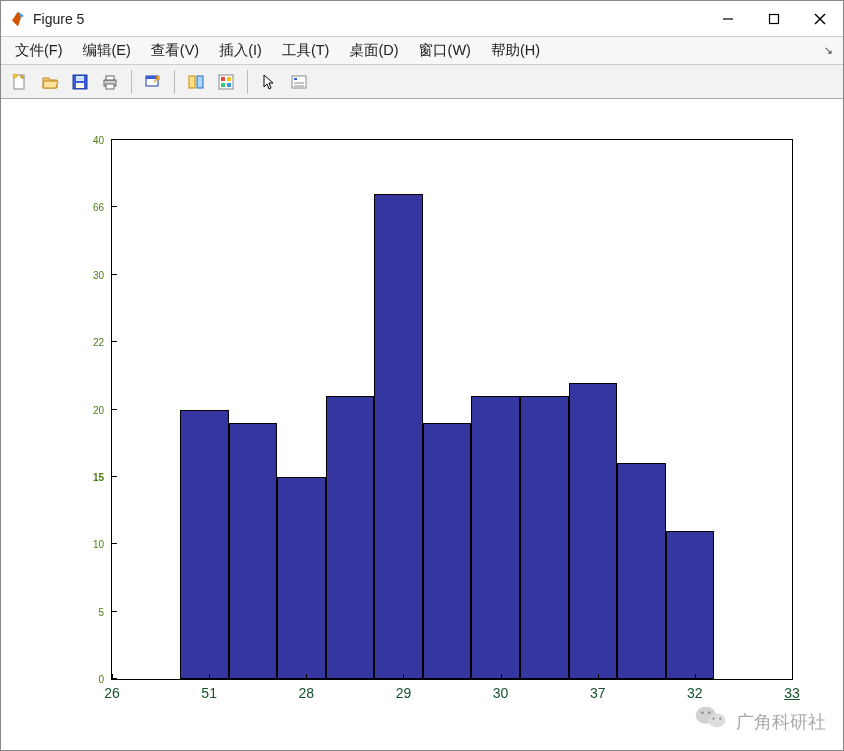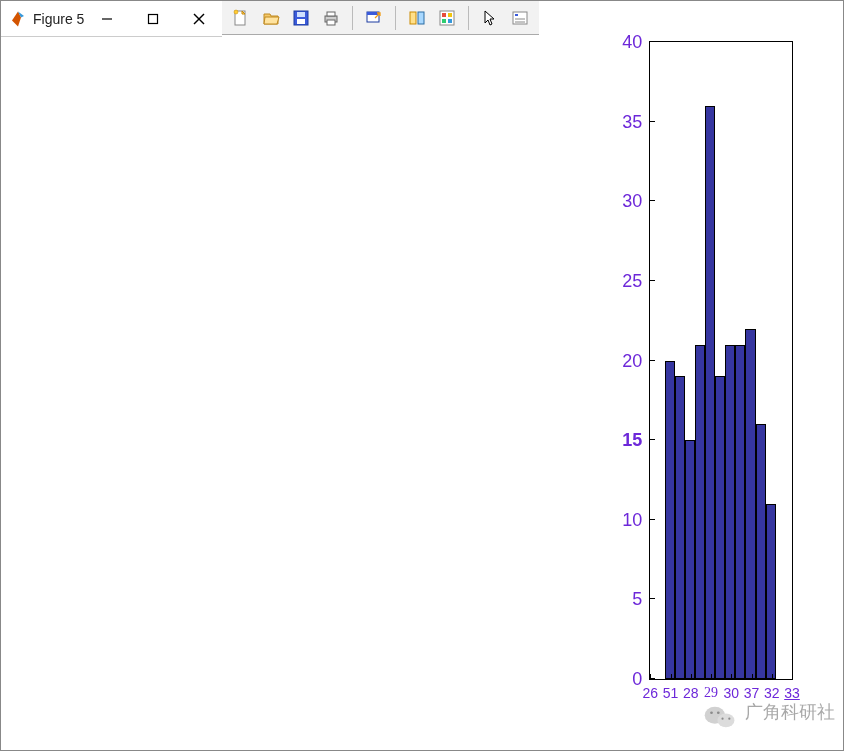--- a/index.html
+++ b/index.html
@@ -1,19 +1,19 @@
 <!DOCTYPE html>
 <html><head>
 <meta charset="utf-8">
 <style>
   * { box-sizing: border-box; }
   html, body { margin:0; padding:0; font-family: "Segoe UI", "Microsoft YaHei", Arial, sans-serif; font-size:14px; background:#f4f4f4; }
   .window {
     width:844px; height:751px; margin:0 auto; background:#fff; border:1px solid #888;
-    display:flex; position:relative; overflow:hidden;
+    display:flex; flex-direction:column; position:relative; overflow:hidden;
   }
   .titlebar {
     height:36px; background:#fff; display:flex; align-items:center; justify-content:space-between;
     padding:0 0 0 8px; border-bottom:1px solid #ccc;
   }
   .titlebar-left { display:flex; align-items:center; gap:6px; }
   .matlab-icon { width:18px; height:18px; }
   .title-text { font-size:14px; color:#222; }
   .win-controls { display:flex; height:100%; }
   .win-btn { width:46px; display:flex; align-items:center; justify-content:center; cursor:pointer; }
@@ -30,26 +30,26 @@
   .tool-btn { width:26px; height:26px; display:flex; align-items:center; justify-content:center; border:1px solid transparent; cursor:pointer; }
   .tool-btn svg { width:18px; height:18px; }
   .tool-sep { width:1px; height:24px; background:#bbb; margin:0 4px; }
   .figure-area { flex:1; background:#fff; position:relative; padding:20px 20px 40px 20px; }
   .axes {
     position:absolute; left:110px; top:40px; right:50px; bottom:70px;
     border:1px solid #000; background:#fff;
   }
   .bars { position:absolute; left:0; top:0; width:100%; height:100%; }
   .bar { position:absolute; bottom:0; background:#3636a0; border:1px solid #000; }
-  .ytick-label { position:absolute; right:100%; transform:translateY(50%); padding-right:8px; font-size:18px; color:#6d28d9; text-align:right; white-space:nowrap; }
+  .ytick-label { position:absolute; right:100%; transform:translateY(50%); padding-right:8px; font-size:10px; color:#4d7c0f; text-align:right; white-space:nowrap; }
   .ytick { position:absolute; left:-1px; width:6px; height:1px; background:#000; }
-  .xtick-label { position:absolute; top:100%; transform:translateX(-50%); padding-top:6px; font-size:14px; color:#6d28d9; white-space:nowrap; }
+  .xtick-label { position:absolute; top:100%; transform:translateX(-50%); padding-top:6px; font-size:14px; color:#14532d; white-space:nowrap; }
   .xtick { position:absolute; bottom:-1px; width:1px; height:6px; background:#000; }
   .watermark {
-    position:absolute; right:8px; bottom:16px; display:flex; align-items:flex-start; gap:8px;
+    position:absolute; right:17px; bottom:16px; display:flex; align-items:flex-end; gap:8px;
     color:#9a9a9a; font-size:18px; opacity:0.85;
   }
   .wechat-ico { width:34px; height:34px; }
 </style>
 </head>
 <body>
 
 <div class="window">
 
   <div class="titlebar">
@@ -75,20 +75,31 @@
       </div>
       <div class="win-btn close">
         <svg viewBox="0 0 12 12">
             <line x1="1" y1="1" x2="11" y2="11" stroke="#000" stroke-width="1.4"></line>
             <line x1="11" y1="1" x2="1" y2="11" stroke="#000" stroke-width="1.4"></line>
           </svg>
       </div>
     </div>
   </div>
 
+  <div class="menubar">
+    <span class="menu-item">文件(F)</span>
+    <span class="menu-item">编辑(E)</span>
+    <span class="menu-item">查看(V)</span>
+    <span class="menu-item">插入(I)</span>
+    <span class="menu-item">工具(T)</span>
+    <span class="menu-item">桌面(D)</span>
+    <span class="menu-item">窗口(W)</span>
+    <span class="menu-item">帮助(H)</span>
+    <span class="menu-expand">↘</span>
+  </div>
 
   <div class="toolbar">
     <div class="tool-btn">
       <svg viewBox="0 0 18 18">
           <rect x="3" y="2" width="10" height="14" fill="#fff" stroke="#888"></rect>
           <polygon points="10,2 13,5 10,5" fill="#ffd27f" stroke="#c98a00"></polygon>
           <circle cx="4" cy="3" r="2" fill="#ffcc33" stroke="#c98a00" stroke-width="0.5"></circle>
         </svg>
     </div>
     <div class="tool-btn">
@@ -170,37 +181,37 @@
           <div class="ytick-label" style="bottom: 0%;">0</div>
           <div class="ytick" style="bottom: 0%;"></div>
           <div class="ytick-label" style="bottom: 12.5%;">5</div>
           <div class="ytick" style="bottom: 12.5%;"></div>
           <div class="ytick-label" style="bottom: 25%;">10</div>
           <div class="ytick" style="bottom: 25%;"></div>
           <div class="ytick-label" style="bottom: 37.5%; font-weight: bold;">15</div>
           <div class="ytick" style="bottom: 37.5%;"></div>
           <div class="ytick-label" style="bottom: 50%; text-align: center;">20</div>
           <div class="ytick" style="bottom: 50%;"></div>
-          <div class="ytick-label" style="bottom: 62.5%;">25</div>
+          <div class="ytick-label" style="bottom: 62.5%;">22</div>
           <div class="ytick" style="bottom: 62.5%;"></div>
           <div class="ytick-label" style="bottom: 75%;">30</div>
           <div class="ytick" style="bottom: 75%;"></div>
-          <div class="ytick-label" style="bottom: 87.5%;">35</div>
+          <div class="ytick-label" style="bottom: 87.5%;">66</div>
           <div class="ytick" style="bottom: 87.5%;"></div>
           <div class="ytick-label" style="bottom: 100%;">40</div>
           <div class="ytick" style="bottom: 100%;"></div>
         </div>
       <div id="xticks">
           <div class="xtick-label" style="left: 0%;">26</div>
           <div class="xtick" style="left: 0%;"></div>
           <div class="xtick-label" style="left: 14.2857%;">51</div>
           <div class="xtick" style="left: 14.2857%;"></div>
           <div class="xtick-label" style="left: 28.5714%;">28</div>
           <div class="xtick" style="left: 28.5714%;"></div>
-          <div class="xtick-label" style="left: 42.8571%; font-family: Liberation Serif, serif;">29</div>
+          <div class="xtick-label" style="left: 42.8571%;">29</div>
           <div class="xtick" style="left: 42.8571%;"></div>
           <div class="xtick-label" style="left: 57.1429%;">30</div>
           <div class="xtick" style="left: 57.1429%;"></div>
           <div class="xtick-label" style="left: 71.4286%;">37</div>
           <div class="xtick" style="left: 71.4286%;"></div>
           <div class="xtick-label" style="left: 85.7143%;">32</div>
           <div class="xtick" style="left: 85.7143%;"></div>
           <div class="xtick-label" style="left: 100%; text-decoration: underline;">33</div>
           <div class="xtick" style="left: 100%;"></div>
         </div>

